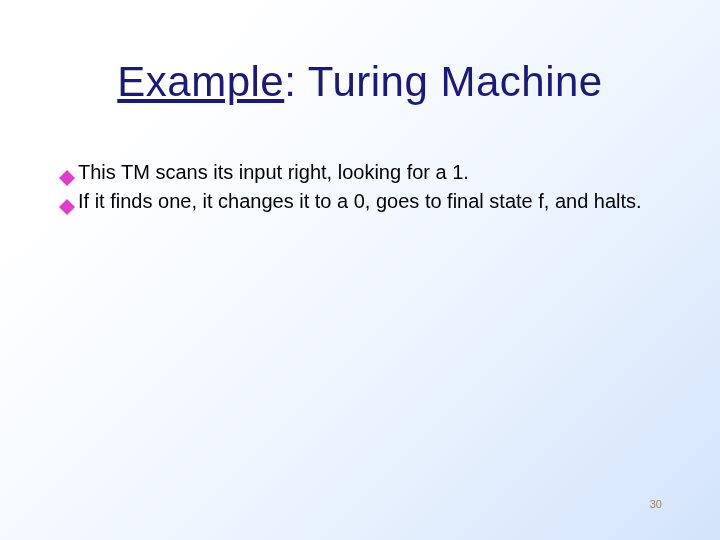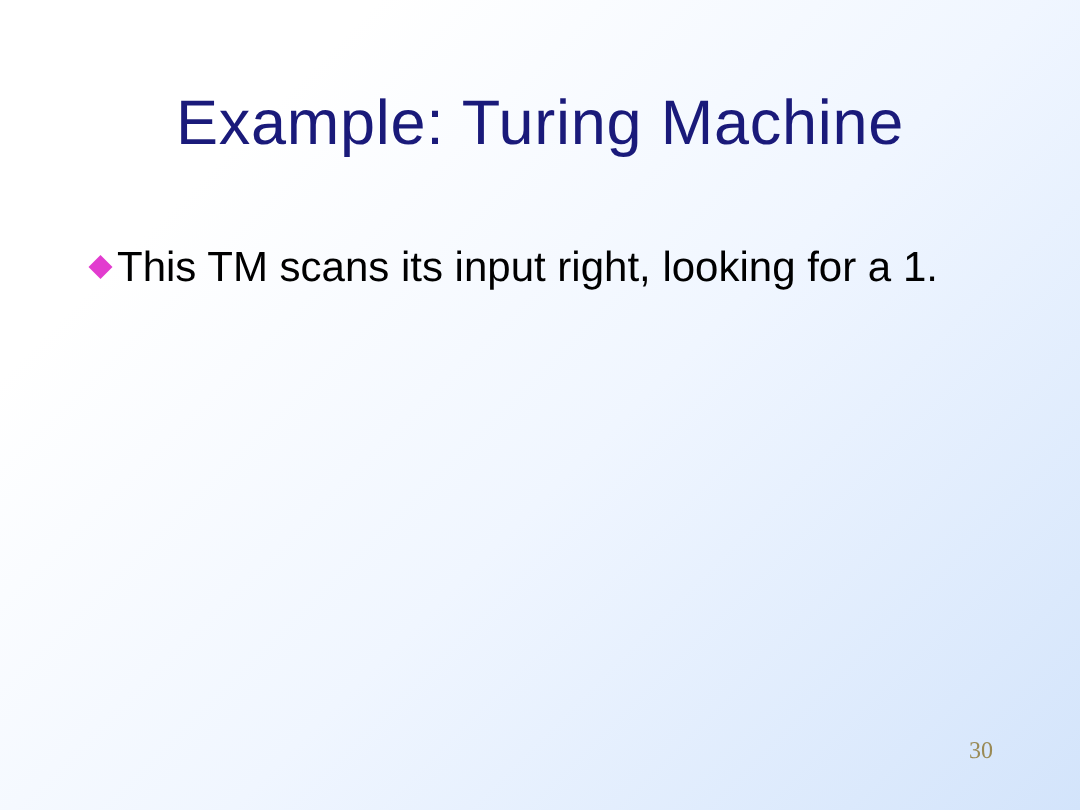--- a/index.html
+++ b/index.html
@@ -22,20 +22,21 @@
     top: 58px;
     left: 0;
     width: 100%;
     text-align: center;
     font-size: 42px;
     color: #1a1a7a;
     font-family: Verdana, Geneva, sans-serif;
     letter-spacing: 0.5px;
   }
   .title .underlined {
+    text-decoration: underline;
   }
   .bullets {
     position: absolute;
     top: 160px;
     left: 58px;
     right: 70px;
   }
   .bullet-item {
     display: flex;
     align-items: flex-start;
@@ -46,32 +47,32 @@
     width: 18px;
     height: 18px;
     margin-top: 9px;
     margin-right: 2px;
   }
   .diamond svg {
     display: block;
   }
   .bullet-text {
     flex: 1 1 auto;
-    font-size: 28px;
+    font-size: 20px;
     line-height: 1.28;
     color: #000;
     font-family: Verdana, Geneva, sans-serif;
   }
   .page-number {
     position: absolute;
     right: 58px;
     bottom: 30px;
-    font-size: 16px;
+    font-size: 11px;
     color: #9a8a55;
-    font-family: Liberation Serif, serif;
+    font-family: Liberation Sans, sans-serif;
   }
 </style>
 </head>
 <body>
 
 <div class="slide">
 
   <div class="title">
     <span class="underlined">Example</span><span>: Turing Machine</span>
   </div>
@@ -80,19 +81,27 @@
 
     <div class="bullet-item">
       <span class="diamond">
         <svg width="18" height="18" viewBox="0 0 18 18">
             <polygon points="9,1 17,9 9,17 1,9" fill="#e23ccf"></polygon>
           </svg>
       </span>
       <span class="bullet-text">This TM scans its input right, looking for a 1.</span>
     </div>
 
+    <div class="bullet-item">
+      <span class="diamond">
+        <svg width="18" height="18" viewBox="0 0 18 18">
+            <polygon points="9,1 17,9 9,17 1,9" fill="#e23ccf"></polygon>
+          </svg>
+      </span>
+      <span class="bullet-text">If it finds one, it changes it to a 0, goes to final state f, and halts.</span>
+    </div>
 
 
   </div>
 
   <div class="page-number">30</div>
 
 </div>
 
 </body></html>

